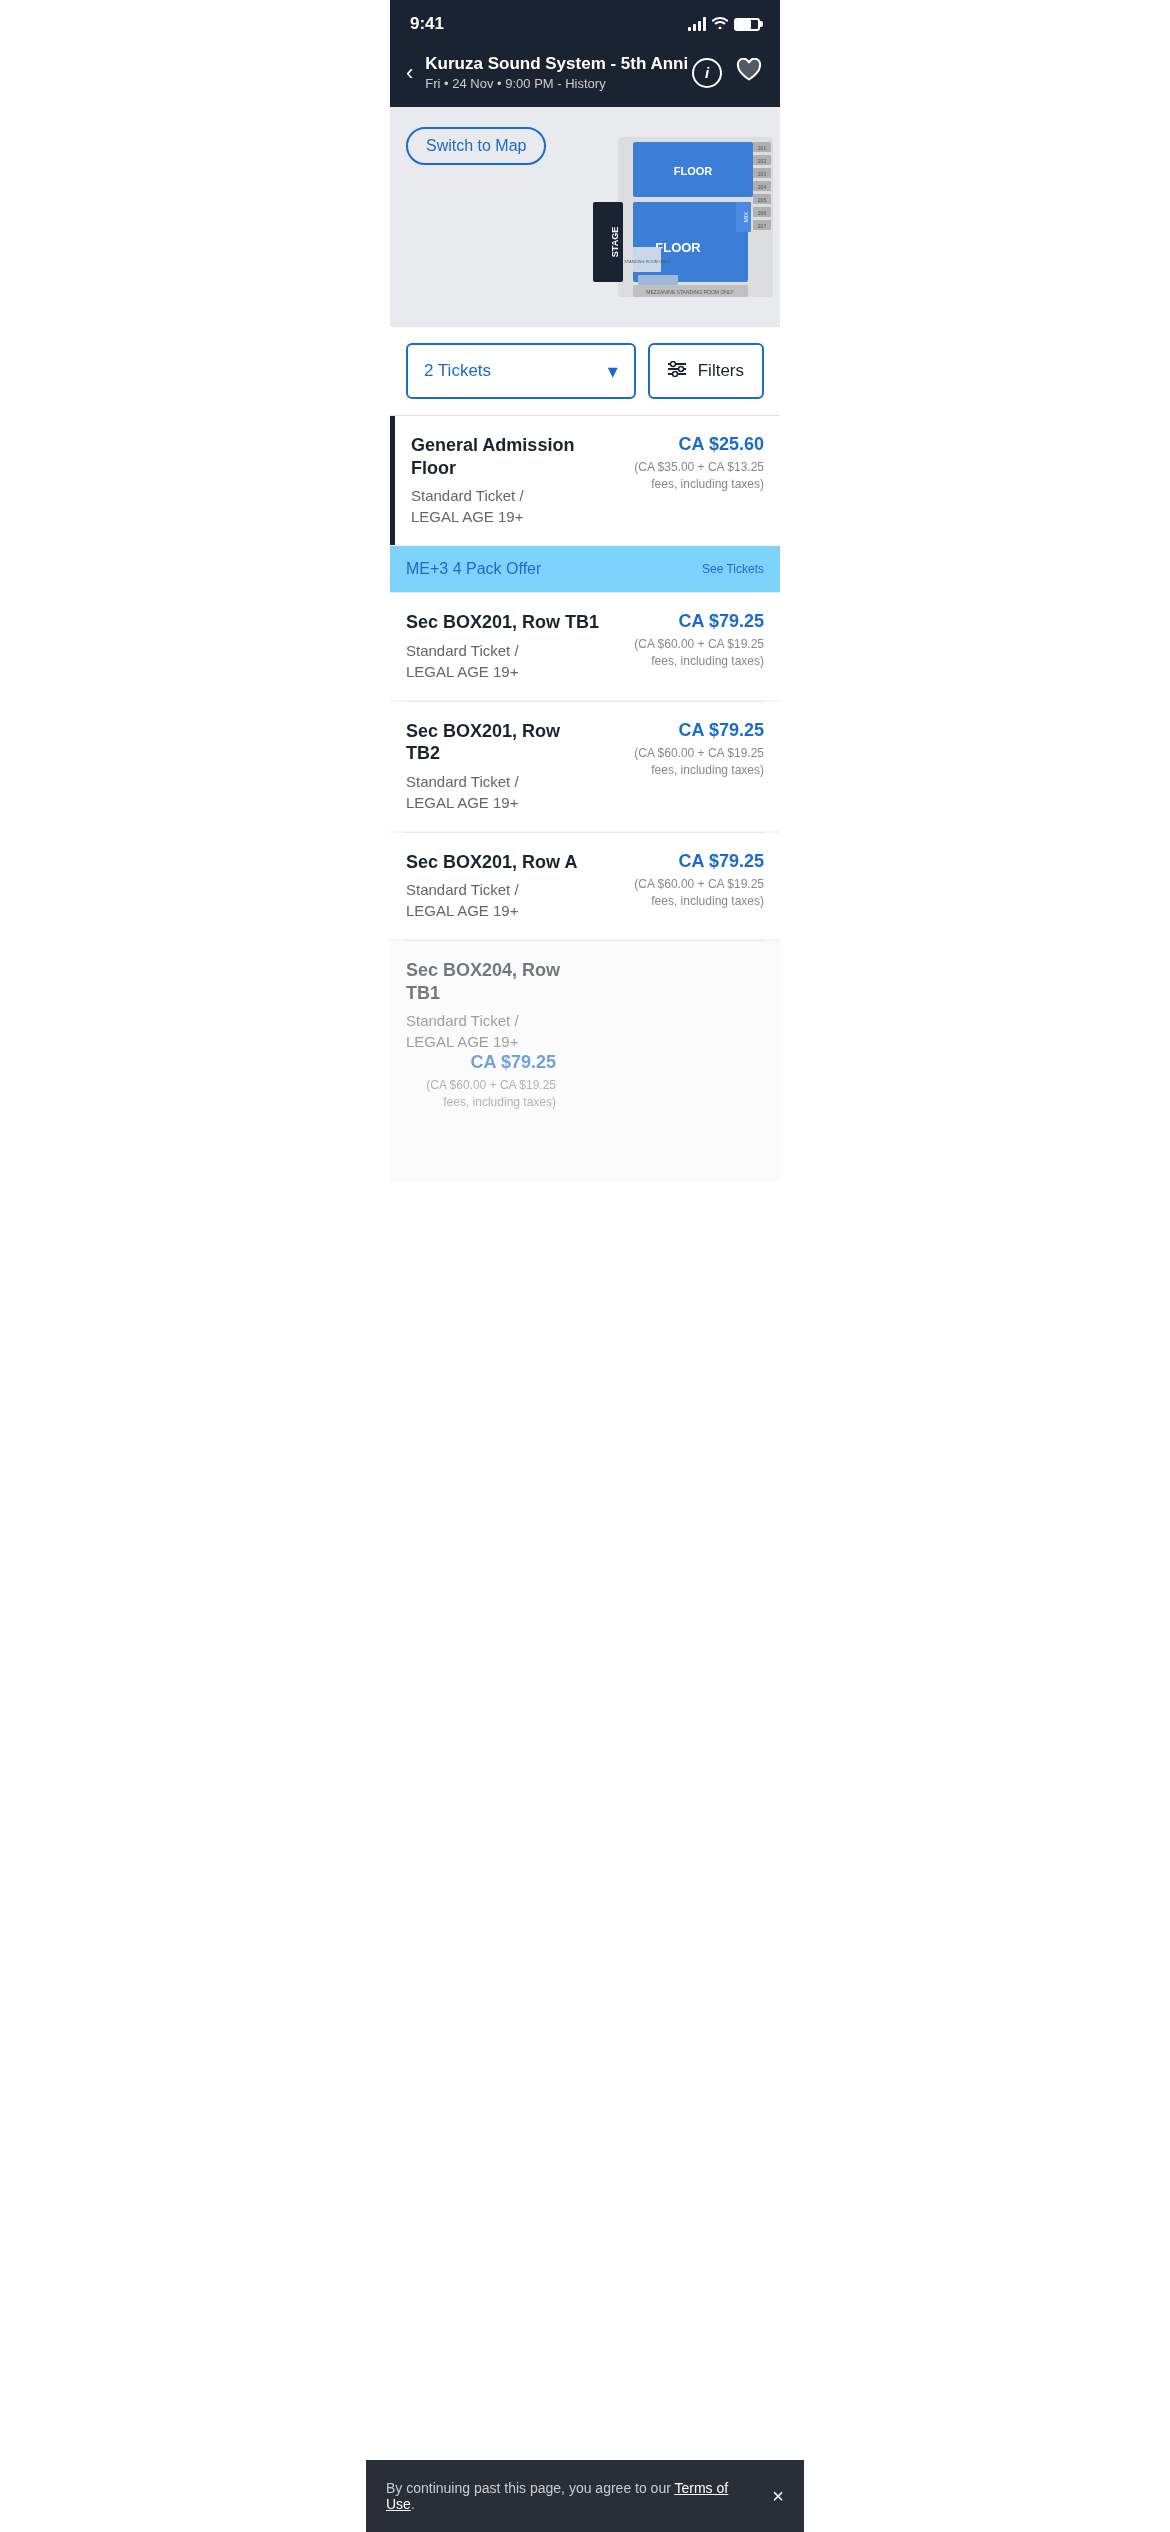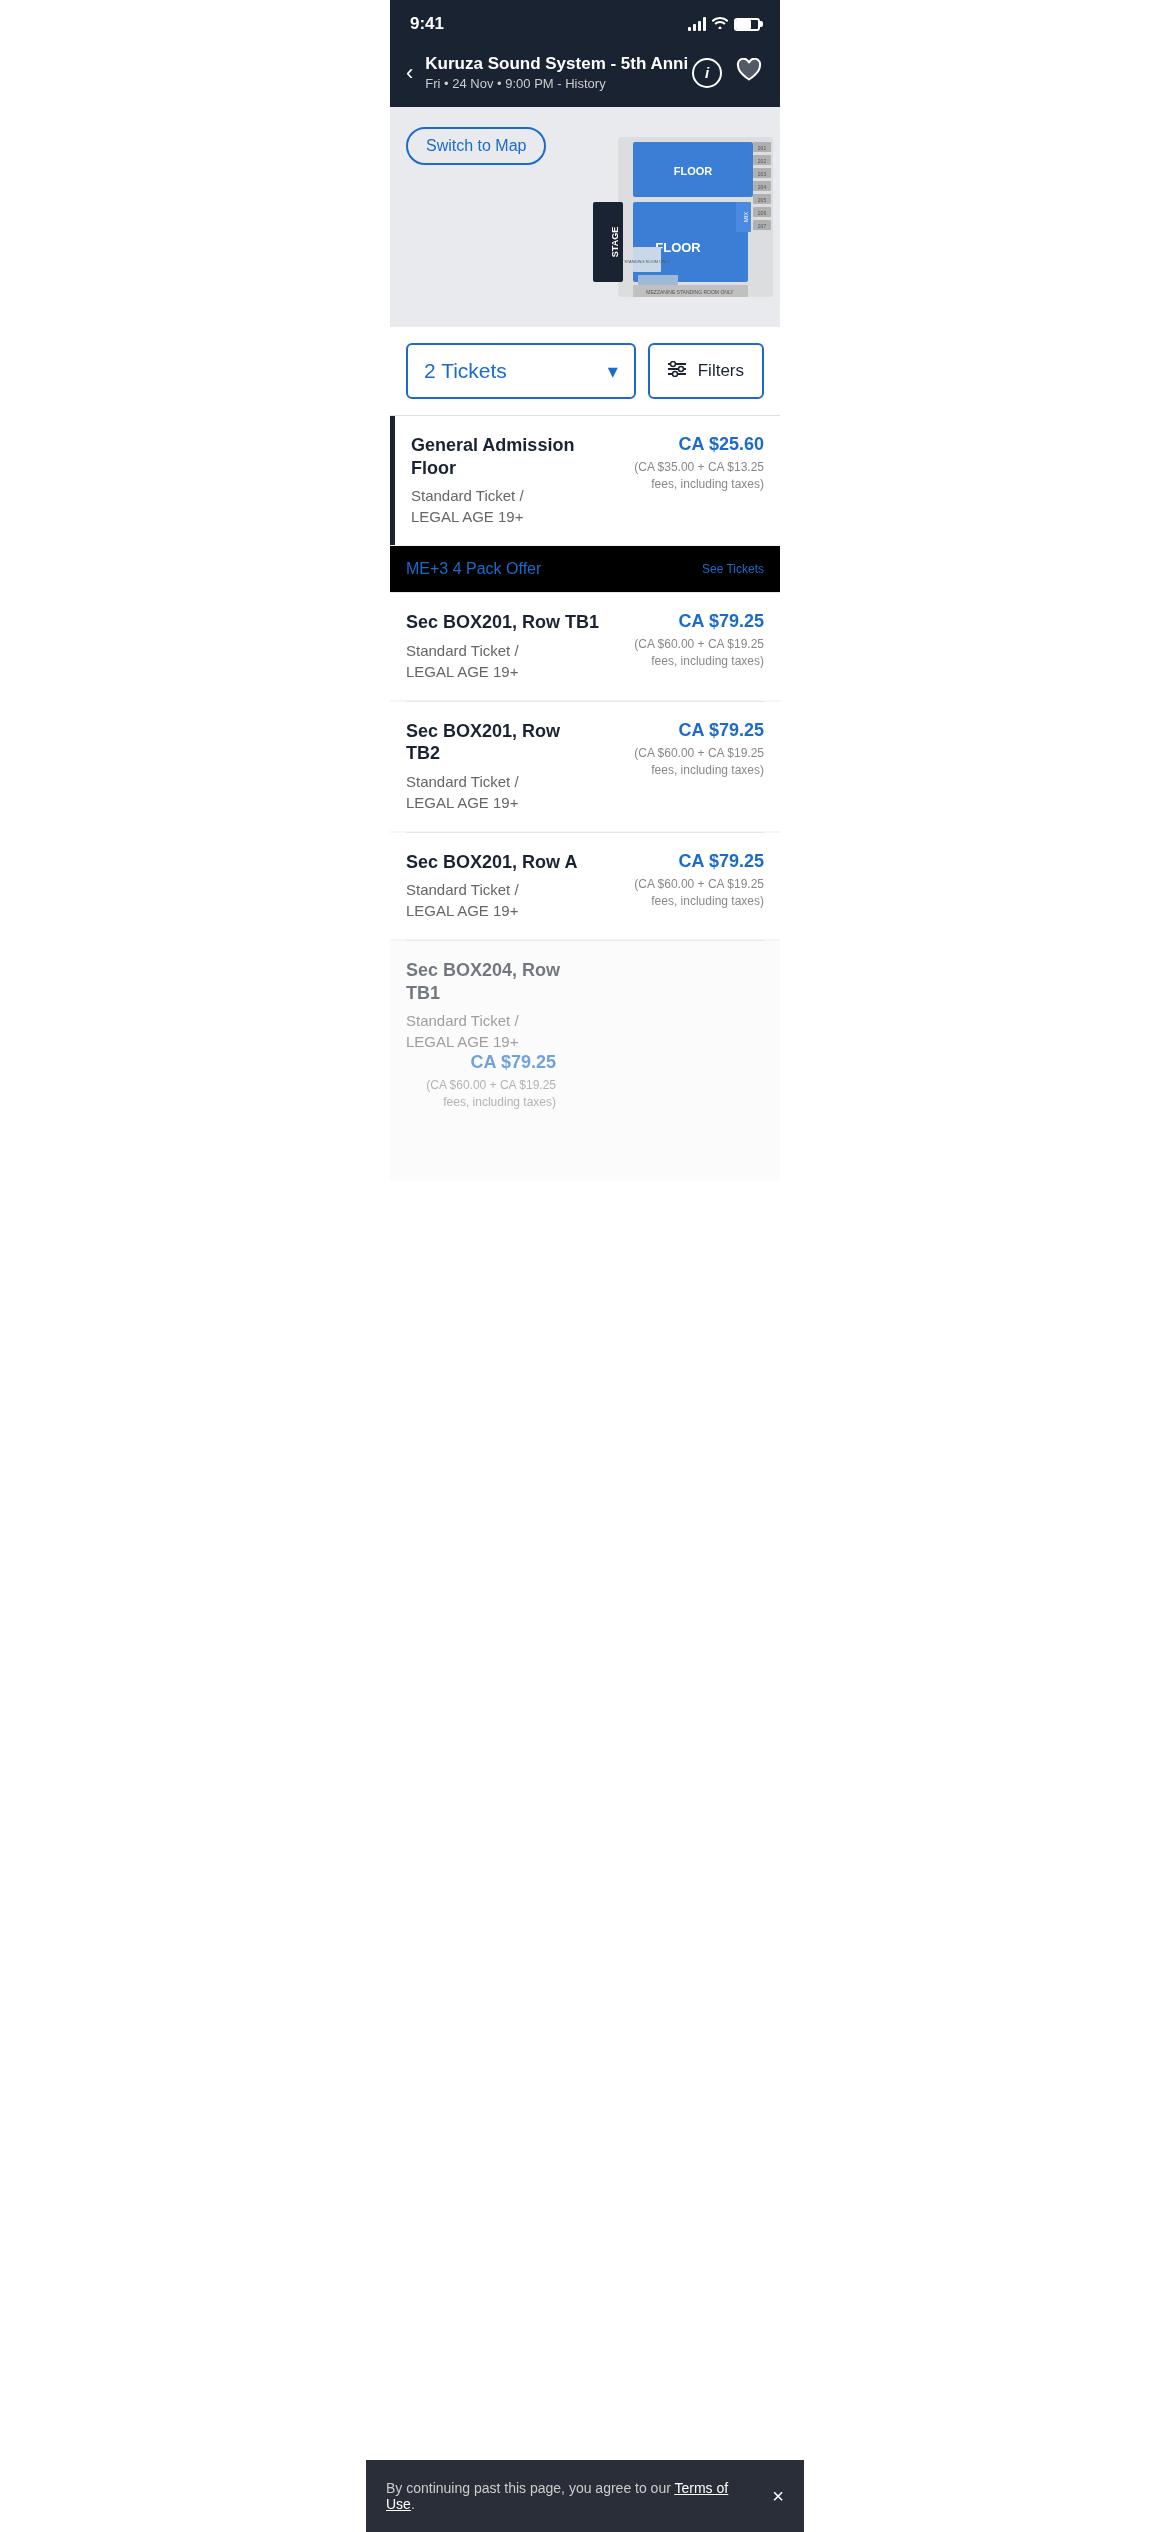--- a/index.html
+++ b/index.html
@@ -181,21 +181,21 @@
       border-radius: 6px;
       padding: 14px 16px;
       display: flex;
       align-items: center;
       justify-content: space-between;
       cursor: pointer;
       background: #fff;
     }
     .tickets-dropdown-label {
       color: #1a6bcc;
-      font-size: 21px;
+      font-size: 17px;
       font-weight: 500;
     }
     .dropdown-chevron {
       color: #1a6bcc;
       font-size: 20px;
     }
     .filters-btn {
       border: 2px solid #1a6bcc;
       border-radius: 6px;
       padding: 14px 18px;
@@ -263,21 +263,21 @@
     .ticket-fee {
       font-size: 12px;
       color: #888;
       max-width: 150px;
       line-height: 1.4;
       text-align: right;
     }
 
     
     .offer-row {
-      background: #000000;
+      background: #7dd3fc;
       padding: 14px 16px;
       display: flex;
       justify-content: space-between;
       align-items: center;
       border-bottom: 1px solid #e8e8e8;
       cursor: pointer;
       gap: 35px;
     }
     .offer-label {
       color: #1a6bcc;

